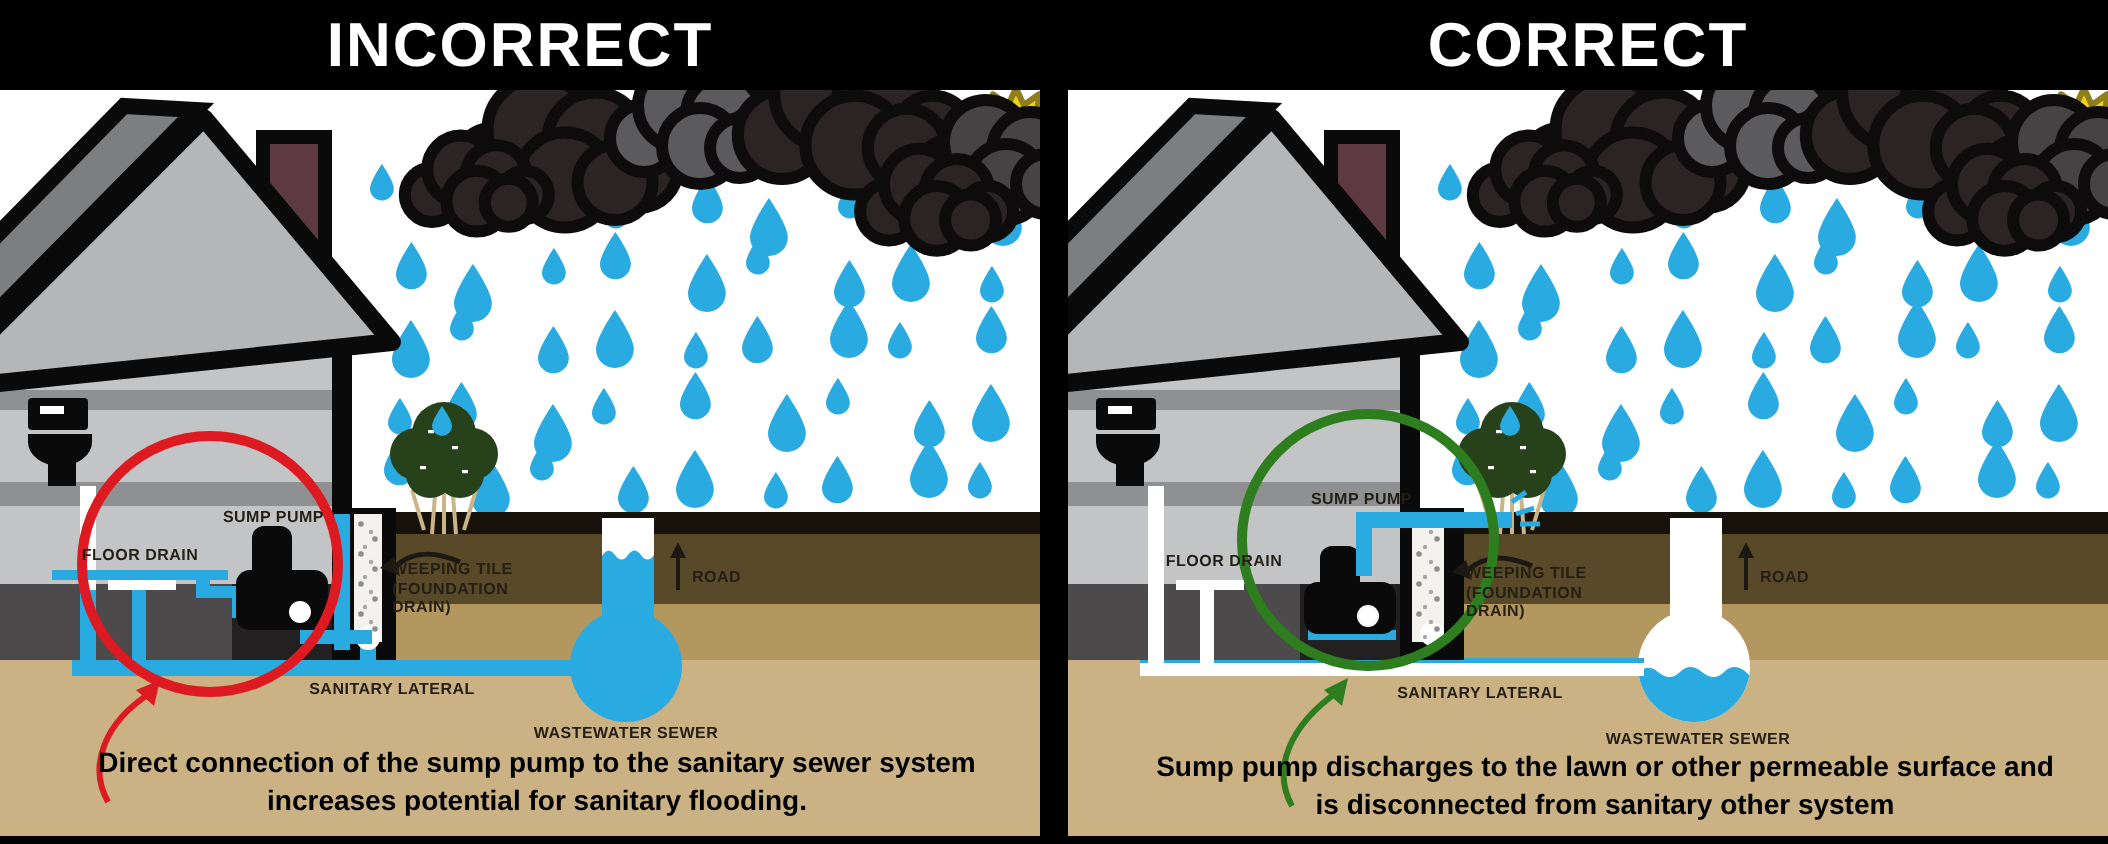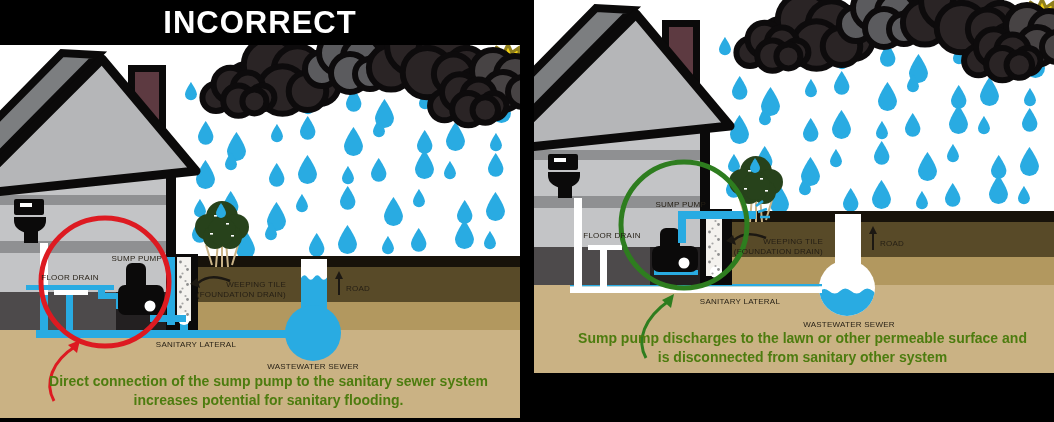--- a/index.html
+++ b/index.html
@@ -3,23 +3,23 @@
 <meta charset="utf-8">
 <style>
   html,body{margin:0;padding:0;background:#000;}
   body{width:1054px;height:422px;overflow:hidden;font-family:"Liberation Sans",sans-serif;}
   .wrap{display:flex;justify-content:space-between;width:1054px;height:314px;background:#000;}
   .panel{width:520px;height:418px;background:#000;position:relative;}
   .titlebar{height:45px;display:flex;align-items:center;justify-content:center;background:#000;}
   .titlebar span{color:#fff;font-weight:700;font-size:31px;letter-spacing:1px;}
   .scene{position:relative;width:520px;height:373px;overflow:hidden;background:#fff;}
   .scene svg{position:absolute;left:0;top:0;}
-  .lbl{position:absolute;font-weight:400;font-size:8px;line-height:1.2;letter-spacing:.25px;color:#241e14;white-space:nowrap;}
-  .lbl.center{text-align:right;white-space:normal;}
-  .caption{position:absolute;left:0;right:16px;text-align:center;font-weight:700;font-size:14px;line-height:1.35;color:#4d7c0f;margin-left:33px;}
+  .lbl{position:absolute;font-weight:700;font-size:8px;line-height:1.2;letter-spacing:.25px;color:#241e14;white-space:nowrap;}
+  .lbl.center{text-align:left;white-space:normal;}
+  .caption{position:absolute;left:0;right:16px;text-align:center;font-weight:700;font-size:14px;line-height:1.35;color:#000000;margin-left:33px;}
   .water{fill:var(--water,#29abe2);}
 </style>
 </head>
 <body>
 
 <div class="wrap">
 
   <section class="panel">
     <div class="titlebar">
       <span>INCORRECT</span>
@@ -244,20 +244,23 @@
       <span class="lbl" style="left:148px;top:295px;width:96px;text-align:center;">SANITARY LATERAL</span>
       <span class="lbl" style="left:258px;top:317px;width:110px;text-align:center;">WASTEWATER SEWER</span>
       <div class="caption" style="top:327px;">
         <span>Direct connection of the sump pump to the sanitary sewer system</span><br>
         <span>increases potential for sanitary flooding.</span>
       </div>
     </div>
   </section>
 
   <section class="panel">
+    <div class="titlebar">
+      <span>CORRECT</span>
+    </div>
     <div class="scene">
       <svg class="scene-svg" width="520" height="373" viewBox="0 0 520 373">
         <rect x="0" y="0" width="520" height="215" fill="#ffffff"></rect>
         <g>
             <path d="M7 0C7 0 0 10 0 14.5A7 7 0 0 0 14 14.5C14 10 7 0 7 0Z" fill="#29abe2" transform="translate(185 37) scale(0.85)"></path>
             <path d="M7 0C7 0 0 10 0 14.5A7 7 0 0 0 14 14.5C14 10 7 0 7 0Z" fill="#29abe2" transform="translate(198 76) scale(1.10)"></path>
             <path d="M7 0C7 0 0 10 0 14.5A7 7 0 0 0 14 14.5C14 10 7 0 7 0Z" fill="#29abe2" transform="translate(196 115) scale(1.35)"></path>
             <path d="M7 0C7 0 0 10 0 14.5A7 7 0 0 0 14 14.5C14 10 7 0 7 0Z" fill="#29abe2" transform="translate(194 154) scale(0.85)"></path>
             <path d="M7 0C7 0 0 10 0 14.5A7 7 0 0 0 14 14.5C14 10 7 0 7 0Z" fill="#29abe2" transform="translate(192 174) scale(1.10)"></path>
             <path d="M7 0C7 0 0 10 0 14.5A7 7 0 0 0 14 14.5C14 10 7 0 7 0Z" fill="#29abe2" transform="translate(229 48) scale(1.10)"></path>

